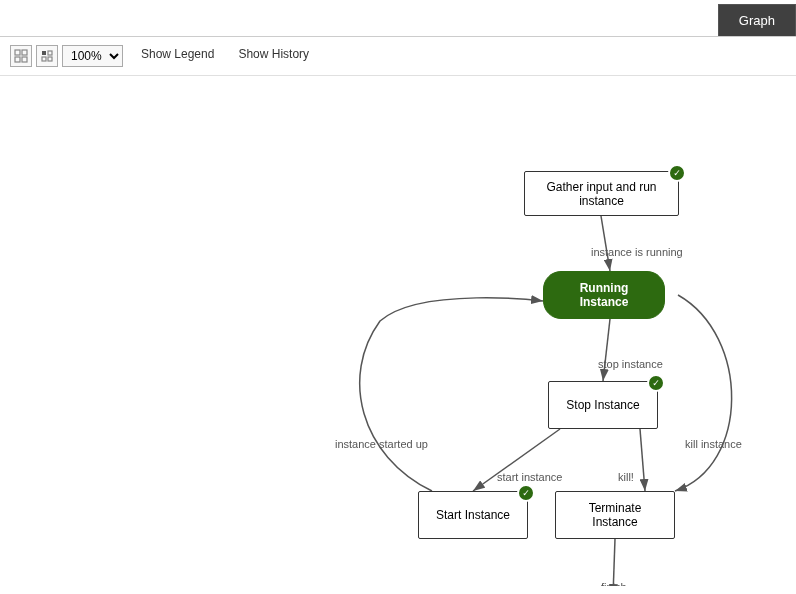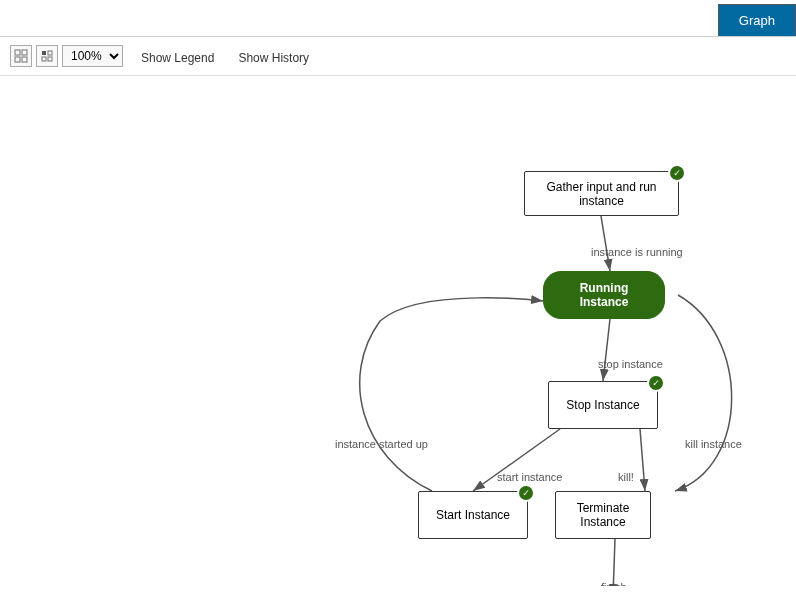--- a/index.html
+++ b/index.html
@@ -20,21 +20,21 @@
       border-bottom: none;
       background: #f0f0f0;
       color: #333;
       margin-left: 2px;
       font-size: 13px;
     }
 
     
     .toolbar {
       display: flex;
-      align-items: flex-end;
+      align-items: flex-start;
       padding: 8px 10px;
       border-bottom: 1px solid #e0e0e0;
       gap: 12px;
     }
     .zoom-controls {
       display: flex;
       align-items: center;
       gap: 4px;
     }
     .icon-box {
@@ -117,21 +117,21 @@
       position: absolute;
       top: 0; left: 0;
       width: 100%; height: 100%;
       pointer-events: none;
     }
   </style>
 </head>
 <body>
 
 <div class="tabs-bar">
-  <div class="tab" style="background:#0369a1;color:#fff;border-color:#555;">Graph</div>
+  <div class="tab" style="background:#404040;color:#fff;border-color:#555;">Graph</div>
 </div>
 
 <div class="toolbar">
   <div class="zoom-controls">
     <div class="icon-box" title="Fit page">
       <svg width="14" height="14" viewBox="0 0 14 14">
           <rect x="1" y="1" width="5" height="5" fill="none" stroke="#888" stroke-width="1.2"></rect>
           <rect x="8" y="1" width="5" height="5" fill="none" stroke="#888" stroke-width="1.2"></rect>
           <rect x="1" y="8" width="5" height="5" fill="none" stroke="#888" stroke-width="1.2"></rect>
           <rect x="8" y="8" width="5" height="5" fill="none" stroke="#888" stroke-width="1.2"></rect>
@@ -191,21 +191,21 @@
   <div class="node node-rect" style="left:548px; top:305px; width:110px; height:48px; position:absolute;">
     <span>Stop Instance</span>
     <div class="check-badge">✓</div>
   </div>
 
   <div class="node node-rect" style="left:418px; top:415px; width:110px; height:48px; position:absolute;">
     <span>Start Instance</span>
     <div class="check-badge">✓</div>
   </div>
 
-  <div class="node node-rect" style="left:555px; top:415px; width:96px; height:48px; position:absolute;">
+  <div class="node node-rect" style="left:555px; top:415px; width:120px; height:48px; position:absolute;">
     <span>Terminate Instance</span>
   </div>
 
   <span class="edge-label" style="left:591px; top:170px;">instance is running</span>
   <span class="edge-label" style="left:598px; top:282px;">stop instance</span>
   <span class="edge-label" style="left:685px; top:362px;">kill instance</span>
   <span class="edge-label" style="left:497px; top:395px;">start instance</span>
   <span class="edge-label" style="left:618px; top:395px;">kill!</span>
   <span class="edge-label" style="left:335px; top:362px;">instance started up</span>
   <span class="edge-label" style="left:601px; top:505px;">finish</span>

